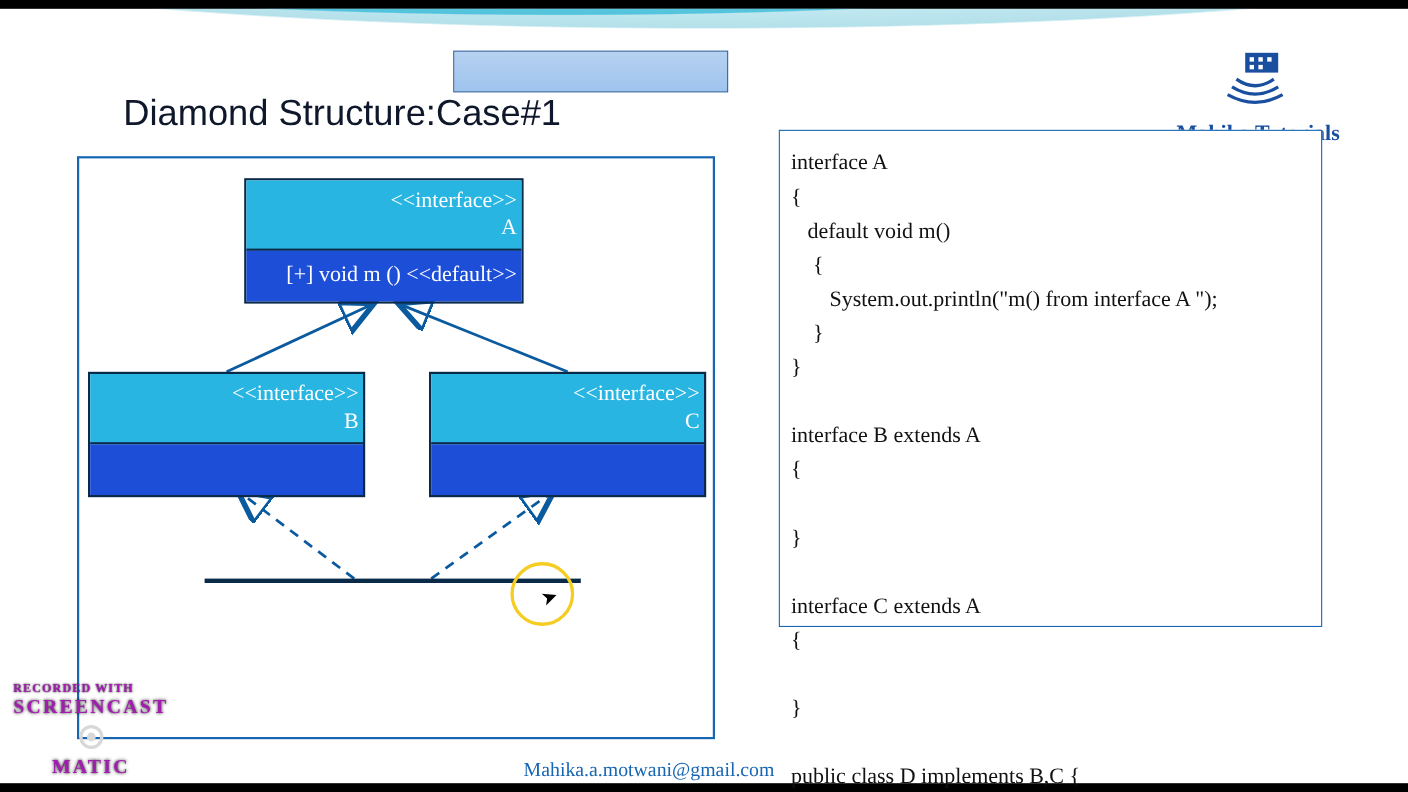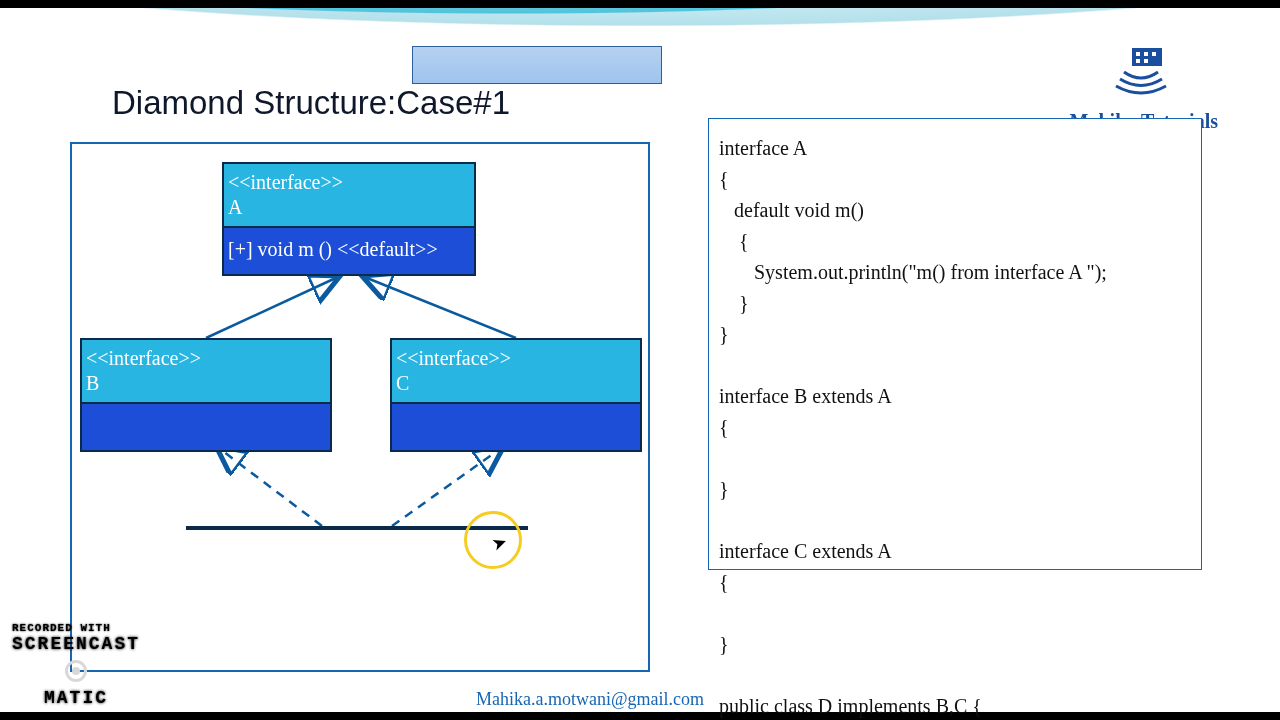--- a/index.html
+++ b/index.html
@@ -40,21 +40,21 @@
     position:absolute; top:110px; right:62px;
     font-family: Georgia, serif; font-size:20px; color:#1a4fa0; font-weight:bold;
   }
   
   .diagram {
     position:absolute; top:142px; left:70px; width:580px; height:530px;
     border:2px solid #1766b3;
   }
   .uml {
     position:absolute; border:2px solid #0a2a4a;
-    font-family: Georgia, serif; color:#fff; text-align:left;
+    font-family: Georgia, serif; color:#fff; text-align:right;
   }
   .uml .head {
     background:#29b5e2; border-bottom:2px solid #0a2a4a;
     padding:6px 4px; font-size:20px; line-height:1.25;
   }
   .uml .body {
     background:#1d4ed8; padding:10px 4px; font-size:20px; min-height:46px;
   }
   .boxA { top:18px; left:150px; width:254px; }
   .boxB { top:194px; left:8px;  width:252px; }
@@ -75,22 +75,22 @@
     border:1px solid #1766b3; padding:14px 10px 10px 10px;
     font-family: Georgia, 'Times New Roman', serif; font-size:20px; color:#111;
     white-space:pre; line-height:1.55;
     background:#fff;
   }
   .email {
     position:absolute; bottom:10px; left:476px;
     font-family: Georgia, serif; font-size:18px; color:#1766b3;
   }
   .watermark {
-    position:absolute; left:12px; bottom:12px; color:#000000;
-    font-family: Liberation Mono, monospace;
+    position:absolute; left:12px; bottom:12px; color:#a21caf;
+    font-family: Liberation Serif, serif;
   }
   .watermark .line1 { font-size:11px; letter-spacing:1px; font-weight:bold; text-shadow:0 0 2px #000;}
   .watermark .line2 { font-size:18px; font-weight:bold; letter-spacing:2px; display:flex; align-items:center; gap:6px; text-shadow:0 0 3px #000;flex-direction:column;}
   .watermark .dot {
     width:22px; height:22px; border:3px solid #d8d8d8; border-radius:50%;
     display:inline-flex; align-items:center; justify-content:center;
   }
   .watermark .dot::after{content:""; width:8px; height:8px; background:#d8d8d8; border-radius:50%;}
 </style>
 </head>

